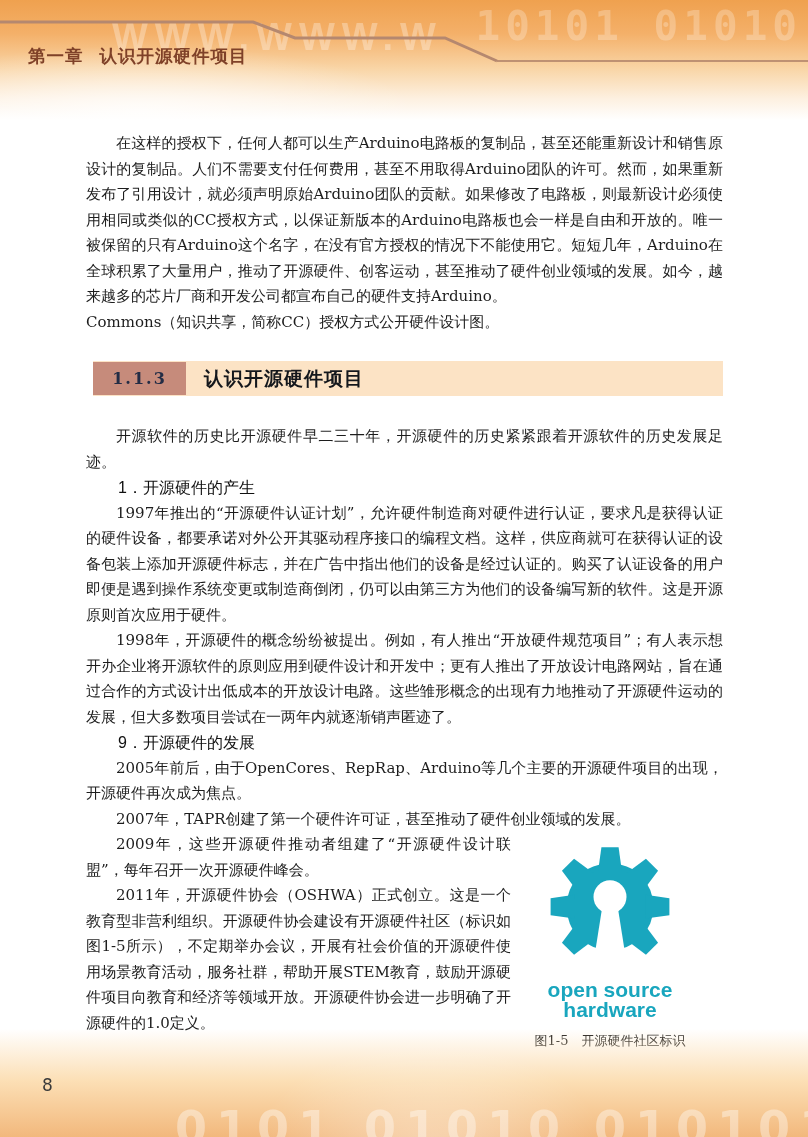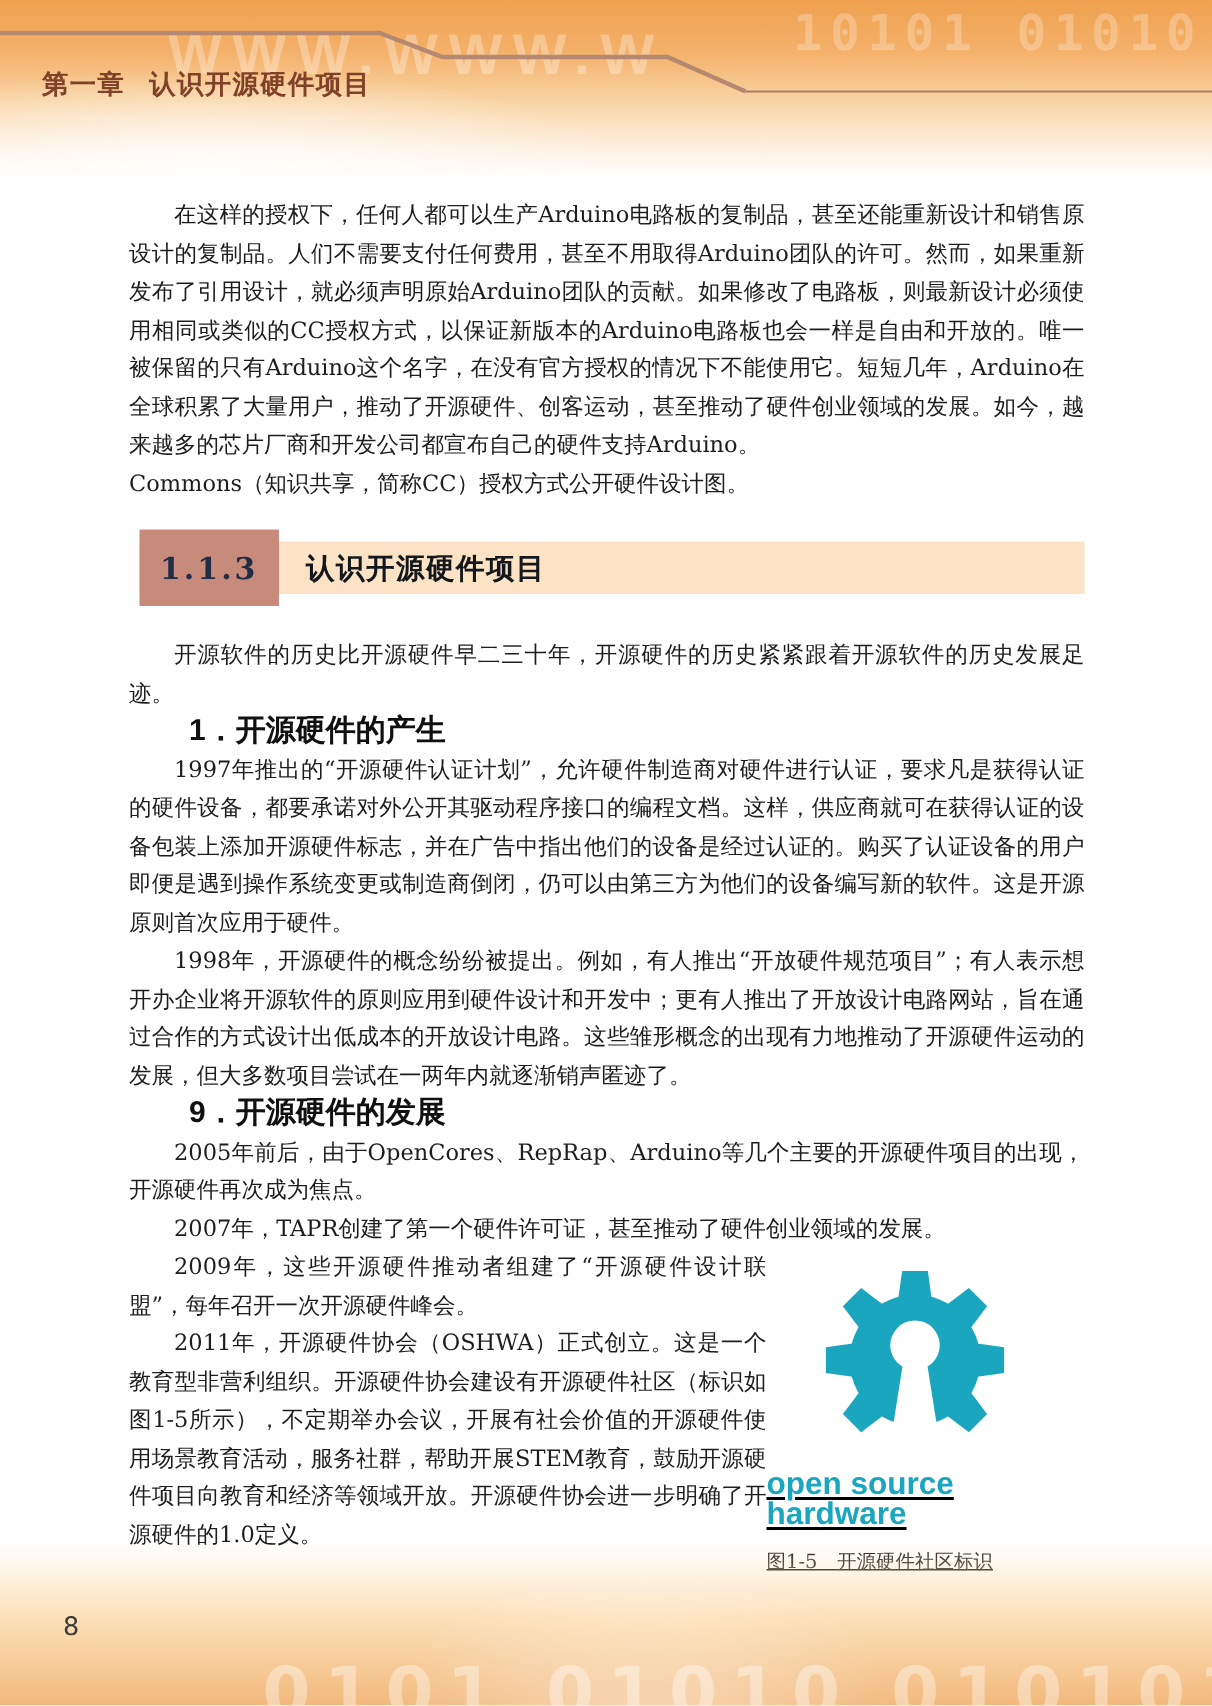--- a/index.html
+++ b/index.html
@@ -17,58 +17,58 @@
     background:radial-gradient(ellipse at 40% 60%,rgba(255,255,255,0.75),rgba(255,255,255,0) 65%);
   }
   .hdr-watermark{
     position:absolute;top:16px;left:112px;
     font-family:"Liberation Sans","DejaVu Sans",sans-serif;font-weight:bold;
     font-size:38px;letter-spacing:7px;color:rgba(255,255,255,0.30);white-space:nowrap;
   }
   .hdr-binary{
     position:absolute;top:2px;right:6px;
     font-family:"DejaVu Sans Mono",monospace;font-weight:bold;
-    font-size:33px;letter-spacing:5px;color:rgba(255,255,255,0.25);white-space:nowrap;
+    font-size:41px;letter-spacing:5px;color:rgba(255,255,255,0.25);white-space:nowrap;
   }
   .hdr-line{position:absolute;top:0;left:0;}
   .chapter-row{
     position:absolute;left:28px;top:44px;white-space:nowrap;
     font-family:"Liberation Sans","DejaVu Sans",sans-serif;font-weight:bold;
     font-size:17.5px;color:#7f4128;letter-spacing:1px;
   }
   .chapter-label{margin-right:16px;text-align:right;}
   
   .content{
     position:absolute;left:86px;top:131px;width:637px;
   }
   .body-text{
     margin:0;font-size:15px;line-height:25.5px;color:#1d1d1d;
     text-align:justify;text-indent:2em;
   }
   .no-indent{text-indent:0;}
   .sub-heading{
-    margin:0;font-size:20px;line-height:25.5px;text-indent:2em;
-    font-family:"Liberation Sans","DejaVu Sans",sans-serif;font-weight:bold;color:#101010;
+    margin:0;font-size:16px;line-height:25.5px;text-indent:2em;
+    font-family:"Liberation Sans","DejaVu Sans",sans-serif;font-weight:normal;color:#101010;
   }
   .section-header{
     margin:26px 0 28px 7px;height:35px;display:flex;align-items:center;
     background:#fce3c5;
   }
   .section-number{
-    width:93px;height:51px;display:flex;align-items:center;justify-content:center;
-    background:#c68b7b;color:#232c45;font-weight:bold;font-size:20px;letter-spacing:2px;
+    width:93px;height:33px;display:flex;align-items:center;justify-content:center;
+    background:#c68b7b;color:#232c45;font-weight:bold;font-size:16px;letter-spacing:2px;
     font-family:"DejaVu Serif","Liberation Serif",serif;
   }
   .section-title{
     margin-left:18px;font-family:"Liberation Sans","DejaVu Sans",sans-serif;
     font-weight:bold;font-size:19px;color:#14171c;letter-spacing:1px;
   }
   
   .oshw-figure{
-    float:right;width:198px;margin:14px 0 0 14px;text-decoration:underline;
+    float:right;width:198px;margin:14px 0 0 14px;text-align:center;
   }
   .oshw-gear{display:block;margin:0 auto;}
   .wordmark{
     font-family:"Liberation Sans","DejaVu Sans",sans-serif;font-weight:bold;
     font-size:21px;line-height:0.95;color:#19a6be;margin-top:2px;
   }
   .fig-caption{
     margin-top:12px;font-size:13px;color:#1d1d1d;
     font-family:"DejaVu Serif","Liberation Serif",serif;
   }

